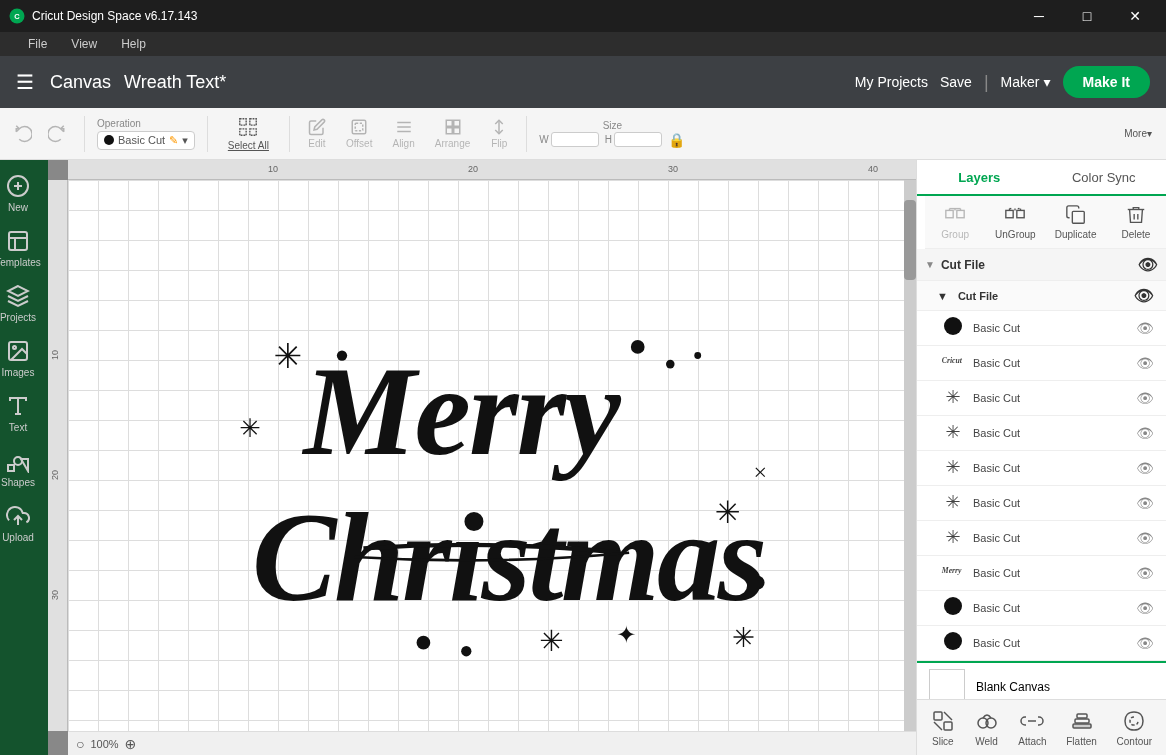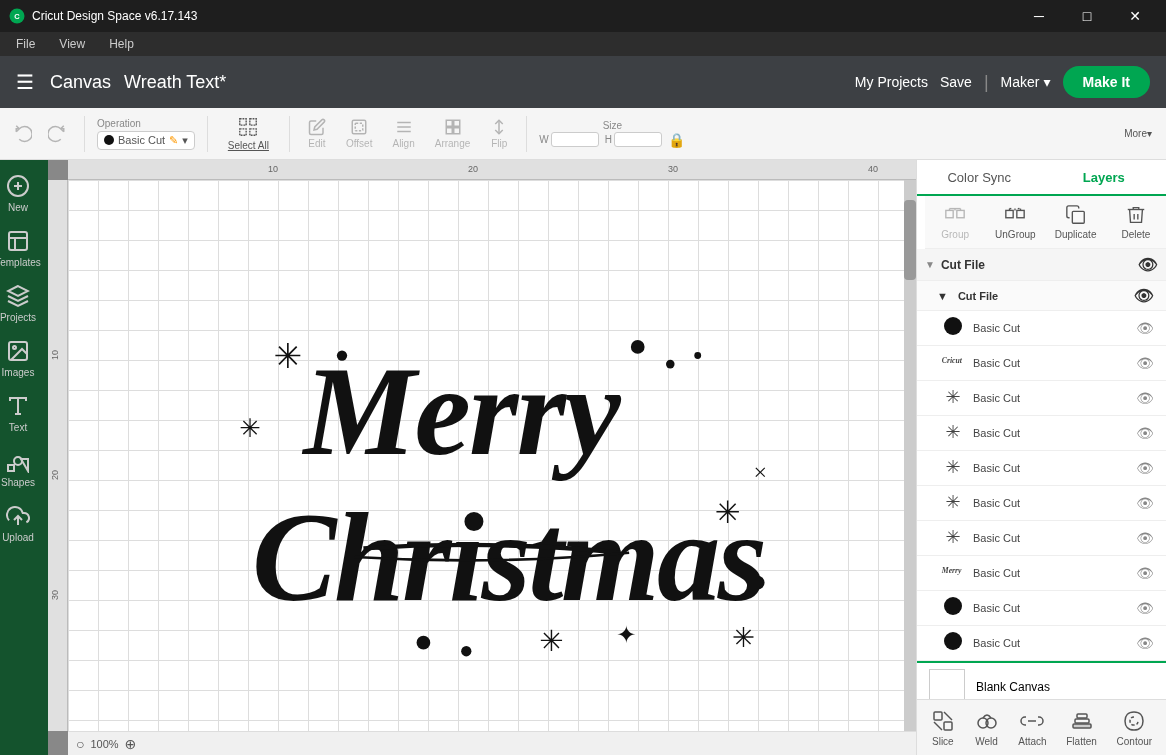--- a/index.html
+++ b/index.html
@@ -25,21 +25,21 @@
       cursor: pointer; color: #fff; font-size: 14px;
       background: transparent; border: none;
     }
 
     
     #menubar {
       background: #2d2d2d;
       height: 24px;
       display: flex;
       align-items: center;
-      padding: 0 12px;
+      padding: 0 24px;
       color: #ccc;
       font-size: 12px;
       gap: 16px;
     }
     #menubar span { cursor: pointer; padding: 2px 4px; }
 
     
     #appheader {
       background: #3d4044;
       height: 52px;
@@ -539,25 +539,25 @@
     <div id="zoom-bar">
       <button class="zoom-btn">○</button>
       <span>100%</span>
       <button class="zoom-btn">⊕</button>
     </div>
   </div>
 
   <div id="right-panel">
 
     <div id="panel-tabs">
+      <div class="panel-tab active">
+        <span>Layers</span>
+      </div>
       <div class="panel-tab">
         <span>Color Sync</span>
-      </div>
-      <div class="panel-tab active">
-        <span>Layers</span>
       </div>
     </div>
 
     <div id="layer-actions">
       <button class="layer-action-btn disabled">
         <svg viewBox="0 0 24 24" fill="none" stroke="currentColor" stroke-width="1.5">
           <rect x="2" y="7" width="8" height="8"></rect>
             <rect x="14" y="7" width="8" height="8"></rect>
           <line x1="6" y1="7" x2="6" y2="5"></line>
             <line x1="18" y1="7" x2="18" y2="5"></line>

